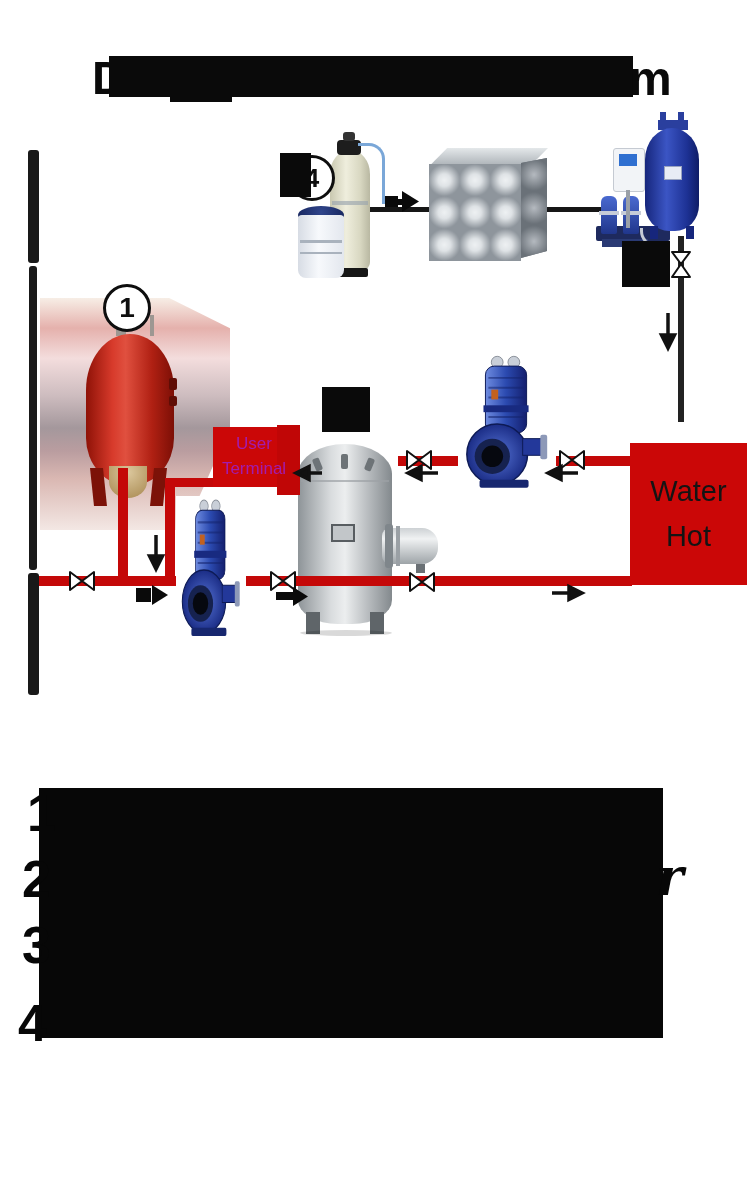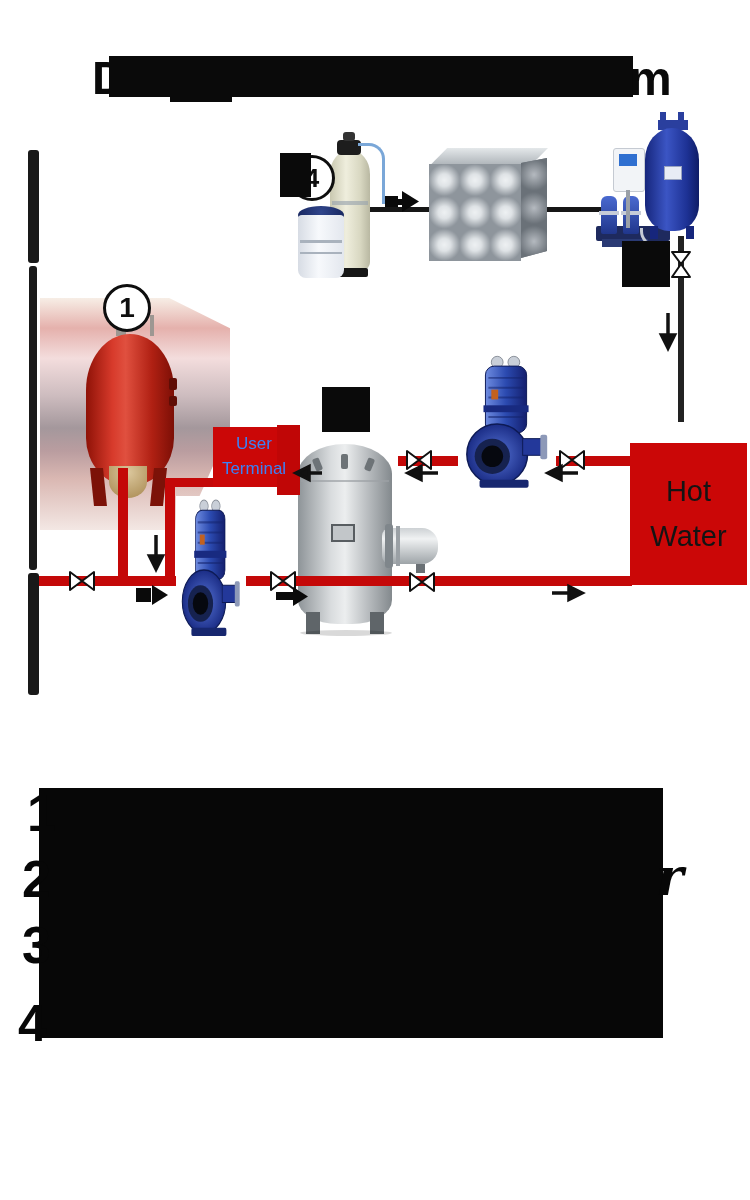--- a/index.html
+++ b/index.html
@@ -89,21 +89,21 @@
   .hx-body{left:382px;top:528px;width:56px;height:36px;z-index:3;
     background:linear-gradient(180deg,#cdd1d4,#f0f2f3 30%,#9ea4a8);border-radius:8px 16px 16px 8px;}
   .hx-flange{left:385px;top:524px;width:8px;height:44px;background:#7f868b;border-radius:3px;z-index:3;}
   .hx-ring{left:396px;top:526px;width:4px;height:40px;background:#9aa0a5;z-index:3;}
   .hx-foot{left:416px;top:564px;width:9px;height:9px;background:#6a7075;z-index:3;}
 
   
   .red-box{background:#cb0707;z-index:6;display:flex;flex-direction:column;justify-content:center;
     text-align:center;color:#141414;}
   .ut-box{left:213px;top:427px;width:64px;height:60px;font-size:17px;line-height:24px;z-index:6;}
-  .ut-text{left:206px;top:431px;width:96px;z-index:6;text-align:center;font-size:17px;line-height:25px;color:#3b82f6;}
+  .ut-text{left:206px;top:431px;width:96px;z-index:6;text-align:center;font-size:17px;line-height:25px;color:#a21caf;}
   .ut-column{left:277px;top:425px;width:23px;height:70px;background:#c00606;z-index:5;}
   .boiler-box{left:630px;top:443px;width:117px;height:142px;font-size:29px;line-height:45px;}
 
   
   .tofu{background:#0a0a0a;z-index:7;}
   .circ{border:3px solid #0e0e0e;border-radius:50%;background:#fff;z-index:6;
     display:flex;align-items:center;justify-content:center;font-weight:bold;color:#0e0e0e;}
 
   
   .legend-rect{left:39px;top:788px;width:624px;height:250px;background:#070707;z-index:6;}
@@ -255,22 +255,22 @@
     <rect x="84" y="84" width="7" height="25" rx="2" fill="#8d99b8"></rect>
     <rect x="22" y="130" width="50" height="8" rx="2" fill="#17276f"></rect>
   </svg>
 
   <div class="abs red-box ut-box"></div>
   <div class="abs ut-text">
     <div>User</div>
     <div>Terminal</div>
   </div>
   <div class="abs red-box boiler-box">
+    <div>Water</div>
     <div>Hot</div>
-    <div>Water</div>
   </div>
 
   <div class="abs circ" style="left:289px;top:155px;width:40px;height:40px;font-size:26px;">
       <span>4</span>
     </div>
   <div class="abs tofu" style="left:280px;top:153px;width:31px;height:44px;"></div>
   <div class="abs circ" style="left:103px;top:284px;width:42px;height:42px;font-size:28px;">
       <span>1</span>
     </div>
   <div class="abs tofu" style="left:622px;top:241px;width:48px;height:46px;"></div>

